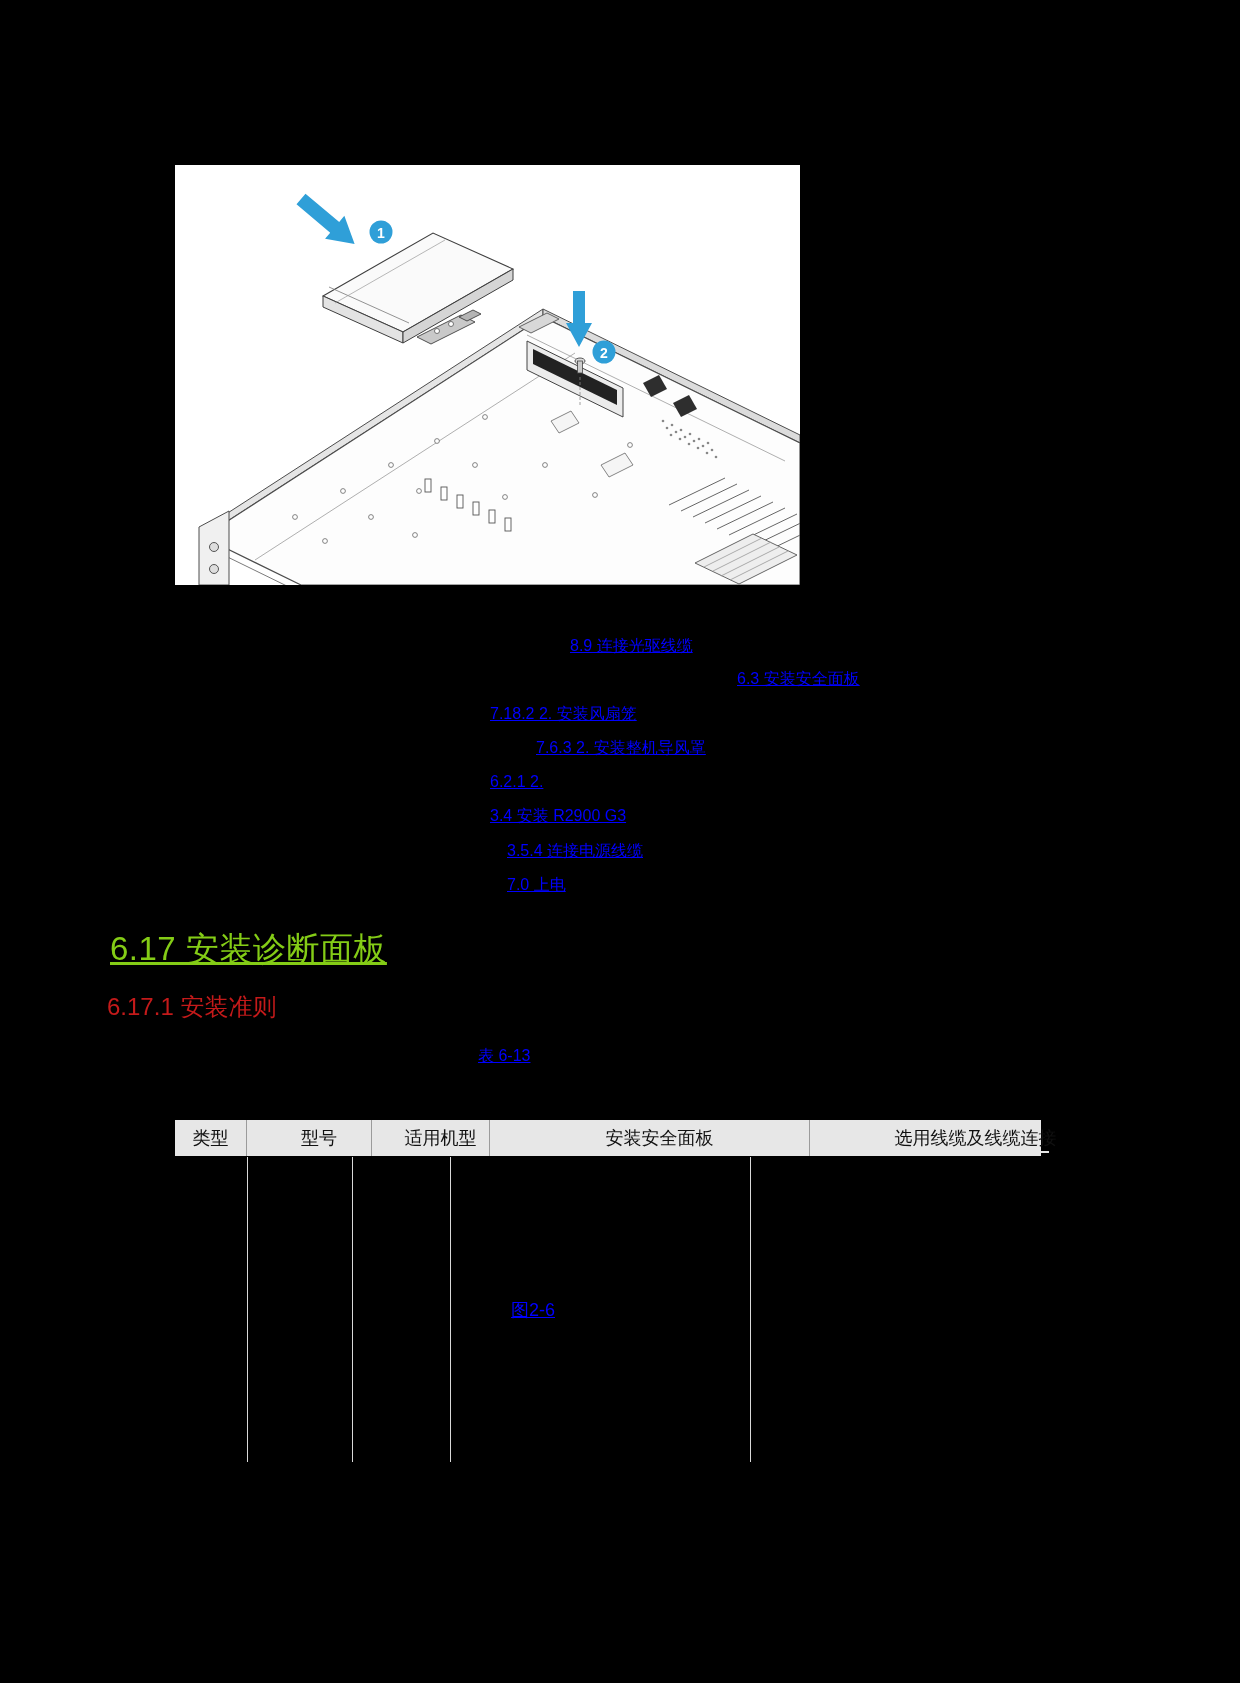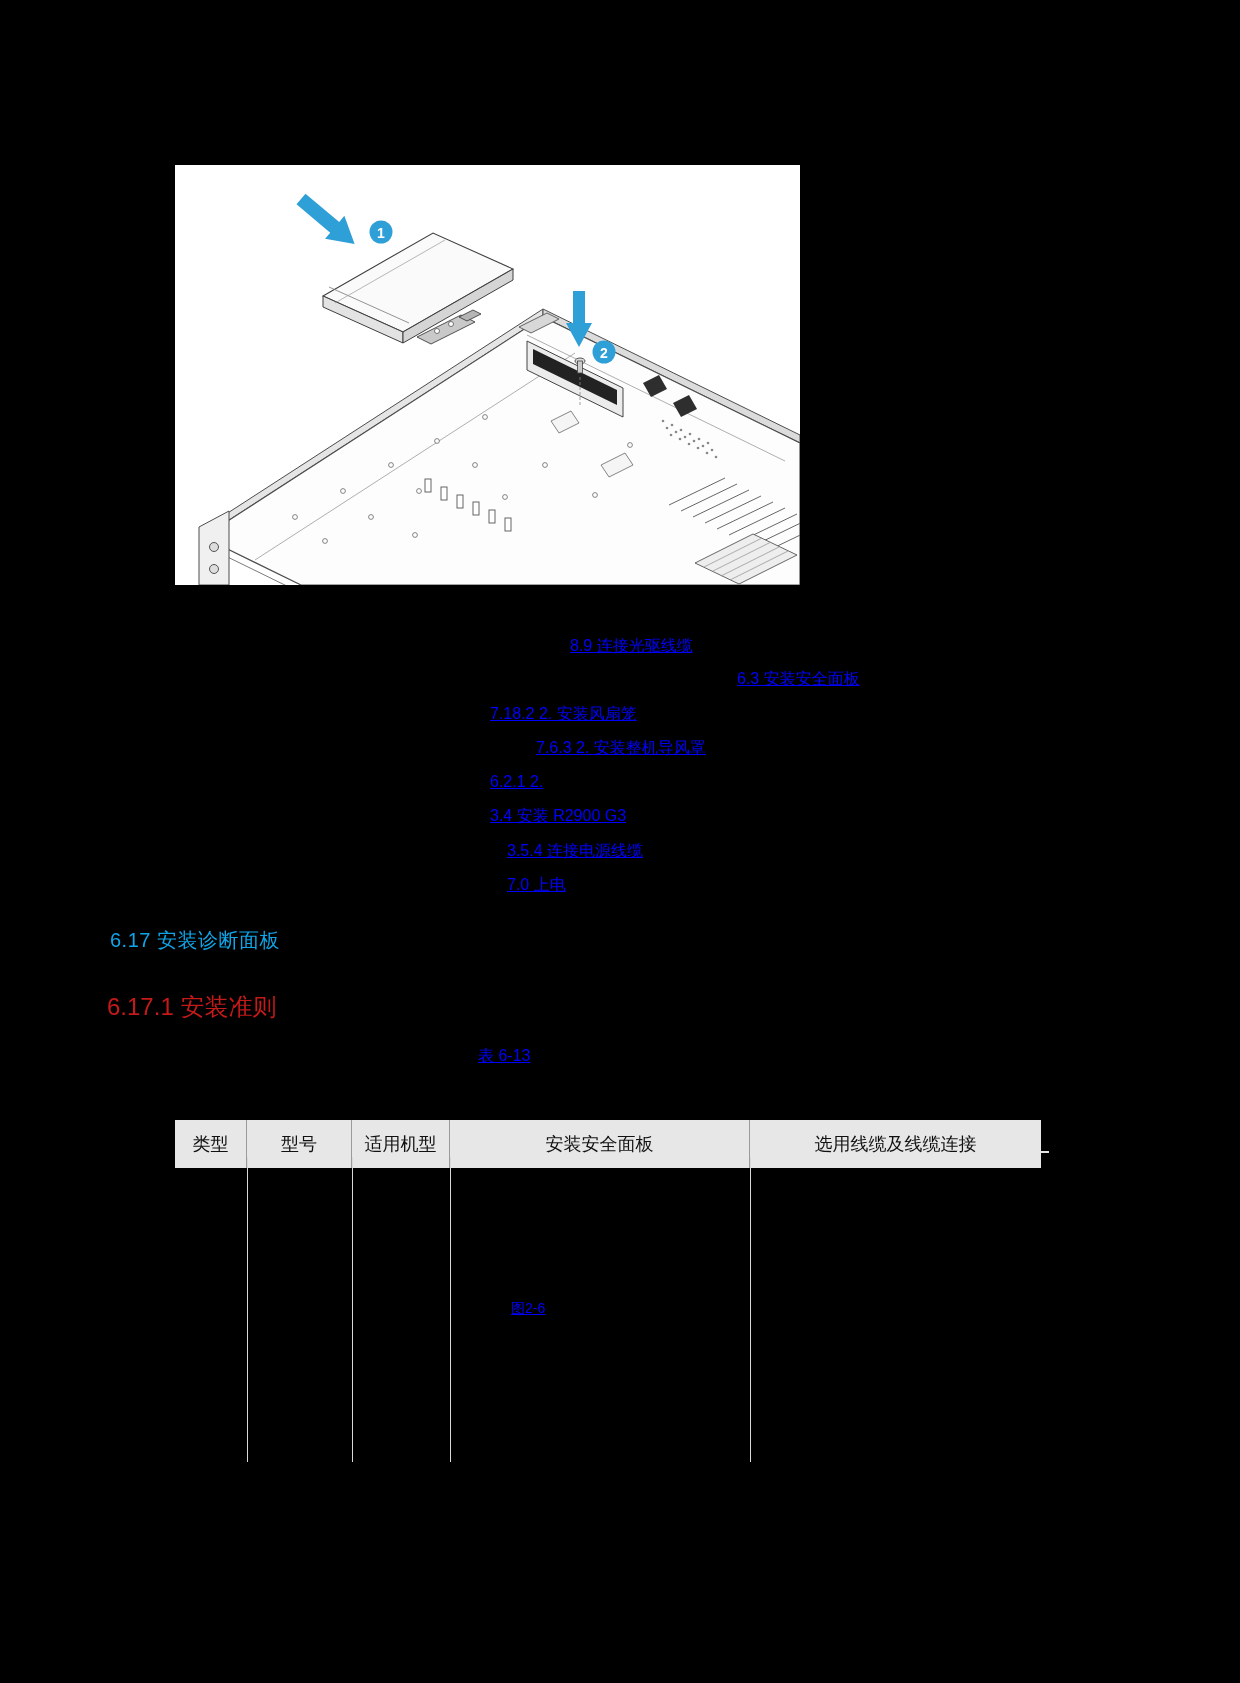--- a/index.html
+++ b/index.html
@@ -10,44 +10,46 @@
     position:absolute;
     color:#0000ff;
     text-decoration:underline;
     font-size:16px;
     white-space:nowrap;
     cursor:pointer;
     line-height:1.2;
   }
   .h1 {
     position:absolute;
-    color:#0ea5e9;
-    font-size:20px;
+    color:#84cc16;
+    font-size:33px;
     letter-spacing:0.5px;
     white-space:nowrap;
+    text-decoration:underline;
   }
   .h2 {
     position:absolute;
     color:#c41a1a;
     font-size:24px;
     white-space:nowrap;
   }
   .figure-box {
     position:absolute;
     left:175px; top:165px;
     width:625px; height:420px;
     background:#ffffff;
     overflow:hidden;
   }
   .tbl-header {
     position:absolute;
     left:175px; top:1120px;
-    width:866px; height:48px;
+    width:866px; height:36px;
     background:#e7e7e7;
     display:flex;
+    gap:20px;
   }
   .tbl-cell {
     display:flex;
     align-items:center;
     justify-content:center;
     font-size:18px;
     color:#111;
     border-right:1px solid #9b9b9b;
     height:100%;
     flex:0 0 auto;
@@ -226,15 +228,15 @@
     <div class="tbl-cell" style="width:300px">安装安全面板</div>
     <div class="tbl-cell" style="width:291px">选用线缆及线缆连接</div>
   </div>
 
   <div class="vline" style="left:247px;top:1157px;height:305px"></div>
   <div class="vline" style="left:352px;top:1157px;height:305px"></div>
   <div class="vline" style="left:450px;top:1157px;height:305px"></div>
   <div class="vline" style="left:750px;top:1157px;height:305px"></div>
   <div class="hdash" style="left:1040px;top:1151px;width:9px;height:2px"></div>
 
-  <a class="doclink" style="left:511px;top:1300px;font-size:14px">图2-6</a>
+  <a class="doclink" style="left:511px;top:1300px;font-size:18px">图2-6</a>
 
 </div>
 
 </body></html>

